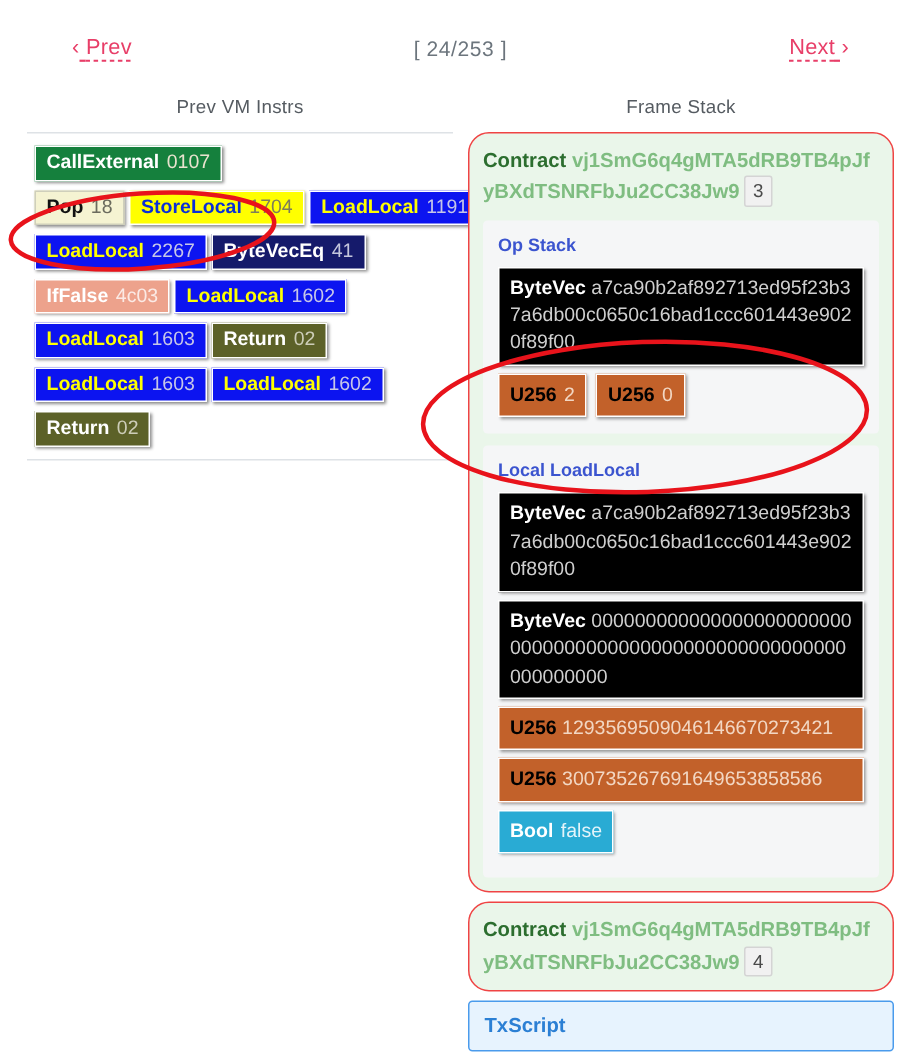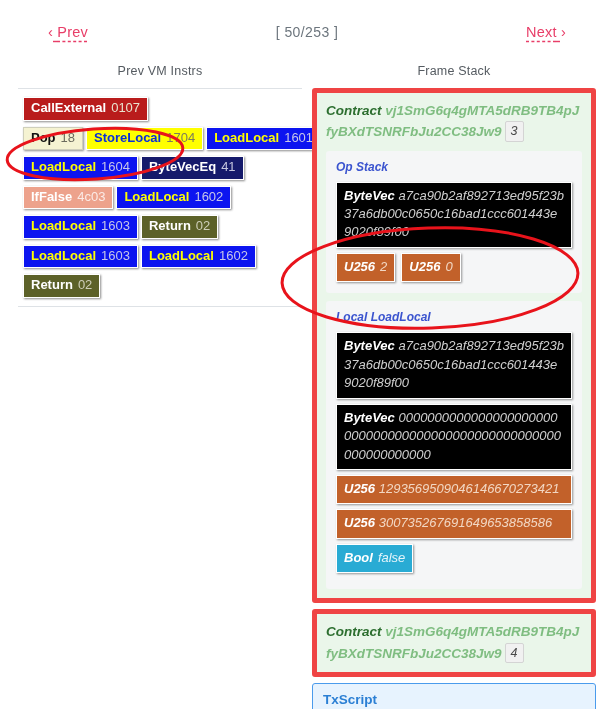--- a/index.html
+++ b/index.html
@@ -85,43 +85,42 @@
     border: 1px solid #ffffff;
     box-shadow: 1px 1px 2px rgba(0,0,0,.45);
     margin-right: 3px;
     white-space: nowrap;
     line-height: 1.12;
     cursor: pointer;
   }
   .chip .op { font-weight: bold; }
   .chip .arg { opacity: .72; }
 
-  .chip.callexternal { background: #b91c1c; color: #ffffff; }
+  .chip.callexternal { background: #15803d; color: #ffffff; }
   .chip.callexternal .arg { color: #e9e3cf; opacity: 1; }
   .chip.pop { background: #f5f3d2; color: #111111; border-color:#cfcfbb; }
   .chip.pop .arg { color: #6b6b5e; opacity:1; }
   .chip.storelocal { background: #ffff00; color: #0a2fd8; }
   .chip.storelocal .arg { color: #7d7d5a; opacity:1; }
   .chip.loadlocal { background: #0c14f0; color: #ffff00; }
   .chip.loadlocal .arg { color: #c6c6e8; opacity:1; }
   .chip.bytevec-eq { background: #151a6b; color: #ffffff; }
   .chip.bytevec-eq .arg { color: #c4c6dd; opacity:1; }
   .chip.iffalse { background: #eda28c; color: #ffffff; }
   .chip.iffalse .arg { color: #ffffff; opacity:.78; }
   .chip.ret { background: #5c6128; color: #ffffff; }
   .chip.ret .arg { color: #cdcdb8; opacity:1; }
 
   
   .frame {
-    border: 5px solid #ef4444;
+    border: 1px solid #ef4444;
     background: #eaf6ea;
-    border-radius: 3px;
+    border-radius: 14px;
     padding: 8px 9px 9px 9px;
     margin-bottom: 6px;
-    font-style: italic;
   }
   .frame.collapsed { padding: 8px 9px 8px 9px; }
   .frame-head {
     font-size: 13.5px;
     line-height: 1.5;
     word-break: break-all;
   }
   .frame-head .kind { font-weight: bold; color: #2c6e2f; }
   .frame-head .addr { color: #7fbd81; font-weight: bold; }
   .badge-idx {
@@ -159,21 +158,21 @@
     word-break: break-all;
     cursor: pointer;
   }
   .val .t { font-weight: bold; }
   .val-inline-row { display: flex; gap: 6px; flex-wrap: wrap; }
   .val-inline-row .val { display: inline-flex; gap: 5px; margin-bottom: 0; width: auto; }
 
   .val.bytevec { background: #000000; color: #cfcfcf; }
   .val.bytevec .t { color: #ffffff; }
   .val.u256 { background: #c2612a; color: #f2d7c3; }
-  .val.u256 .t { color: #ffffff; }
+  .val.u256 .t { color: #000000; }
   .val.bool { background: #29abd4; color: #e3f4fa; width: auto; display: inline-flex; gap: 5px; }
   .val.bool .t { color: #ffffff; }
 
   .txscript {
     border: 1px solid #4a9bec;
     background: #e7f3fe;
     border-radius: 3px;
     padding: 8px 10px 9px 10px;
     color: #2b7fd4;
     font-weight: bold;
@@ -192,21 +191,21 @@
 </head>
 <body>
 
 <div class="page">
 
   <div class="navbar">
     <a class="nav-link">
       <span class="chev">‹</span>
       <span>Prev</span>
     </a>
-    <div class="counter">[ 50/253 ]</div>
+    <div class="counter">[ 24/253 ]</div>
     <a class="nav-link">
       <span>Next</span>
       <span class="chev">›</span>
     </a>
   </div>
 
 
   <div class="columns">
 
     <div class="col">
@@ -222,27 +221,27 @@
             <span class="chip pop">
               <span class="op">Pop</span>
               <span class="arg">18</span>
             </span>
             <span class="chip storelocal">
               <span class="op">StoreLocal</span>
               <span class="arg">1704</span>
             </span>
             <span class="chip loadlocal">
               <span class="op">LoadLocal</span>
-              <span class="arg">1601</span>
-            </span>
-          </div>
-          <div class="instr-row">
-            <span class="chip loadlocal">
-              <span class="op">LoadLocal</span>
-              <span class="arg">1604</span>
+              <span class="arg">1191</span>
+            </span>
+          </div>
+          <div class="instr-row">
+            <span class="chip loadlocal">
+              <span class="op">LoadLocal</span>
+              <span class="arg">2267</span>
             </span>
             <span class="chip bytevec-eq">
               <span class="op">ByteVecEq</span>
               <span class="arg">41</span>
             </span>
           </div>
           <div class="instr-row">
             <span class="chip iffalse">
               <span class="op">IfFalse</span>
               <span class="arg">4c03</span>

